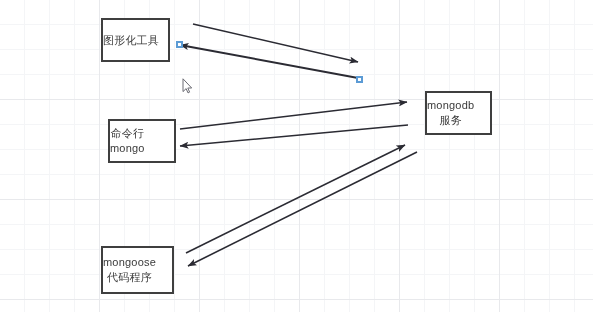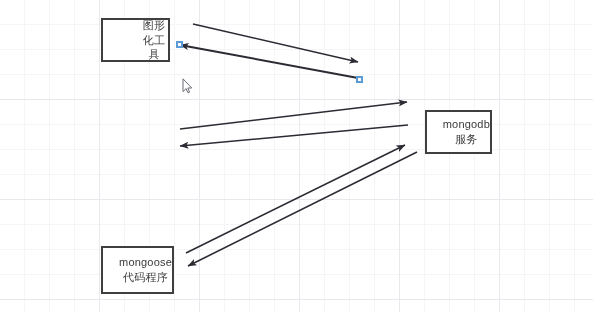--- a/index.html
+++ b/index.html
@@ -32,27 +32,26 @@
     background-position: -1px -1px, -1px -1px, -1px -1px, -1px -1px;
   }
 
   .node {
     position: absolute;
     box-sizing: border-box;
     border: 2px solid #3f3f3f;
     background: #ffffff;
     display: flex;
     align-items: center;
-    justify-content: flex-end;
+    justify-content: flex-start;
     text-align: center;
     color: #3a3a3a;
     font-size: 11px;
     line-height: 1.35;
     letter-spacing: 0.2px;
-    padding-left: 37px;
   }
   .node .label {
     display: block;
     white-space: pre-line;
   }
 
   #edge-layer {
     position: absolute;
     left: 0;
     top: 0;
@@ -94,27 +93,31 @@
         <line x1="408" y1="125" x2="180" y2="146" stroke="#2b2b33" stroke-width="1.6" marker-end="url(#arrowhead)"></line>
         <line x1="186" y1="253" x2="405" y2="145" stroke="#2b2b33" stroke-width="1.6" marker-end="url(#arrowhead)"></line>
         <line x1="417" y1="152" x2="188" y2="266" stroke="#2b2b33" stroke-width="1.6" marker-end="url(#arrowhead)"></line>
       </g>
   </svg>
 
   <div class="node" style="left: 101px; top: 18px; width: 69px; height: 44px; border-color: rgb(63, 63, 63); background: rgb(255, 255, 255); color: rgb(58, 58, 58);">
     <span class="label">图形化工具</span>
   </div>
 
+  <div class="node" style="left: 108px; top: 119px; width: 68px; height: 44px; border-color: rgb(63, 63, 63); background: rgb(255, 255, 255); color: rgb(58, 58, 58);">
+    <span class="label">命令行
+mongo</span>
+  </div>
 
   <div class="node" style="left: 101px; top: 246px; width: 73px; height: 48px; border-color: rgb(63, 63, 63); background: rgb(255, 255, 255); color: rgb(58, 58, 58);">
     <span class="label">mongoose
 代码程序</span>
   </div>
 
-  <div class="node" style="left: 425px; top: 91px; width: 67px; height: 44px; border-color: rgb(63, 63, 63); background: rgb(255, 255, 255); color: rgb(58, 58, 58); margin-top: 19px;">
+  <div class="node" style="left: 425px; top: 91px; width: 67px; height: 44px; border-color: rgb(63, 63, 63); background: rgb(255, 255, 255); color: rgb(58, 58, 58);">
     <span class="label">mongodb
 服务</span>
   </div>
 
   <div id="handles">
       <div class="handle" style="left: 176px; top: 41px; border-color: rgb(91, 155, 213); background: rgb(255, 255, 255);"></div>
       <div class="handle" style="left: 356px; top: 76px; border-color: rgb(91, 155, 213); background: rgb(255, 255, 255);"></div>
     </div>
 
   <svg class="cursor" id="mouse-cursor" viewBox="0 0 11 16" xmlns="http://www.w3.org/2000/svg" style="left: 182px; top: 78px;">

